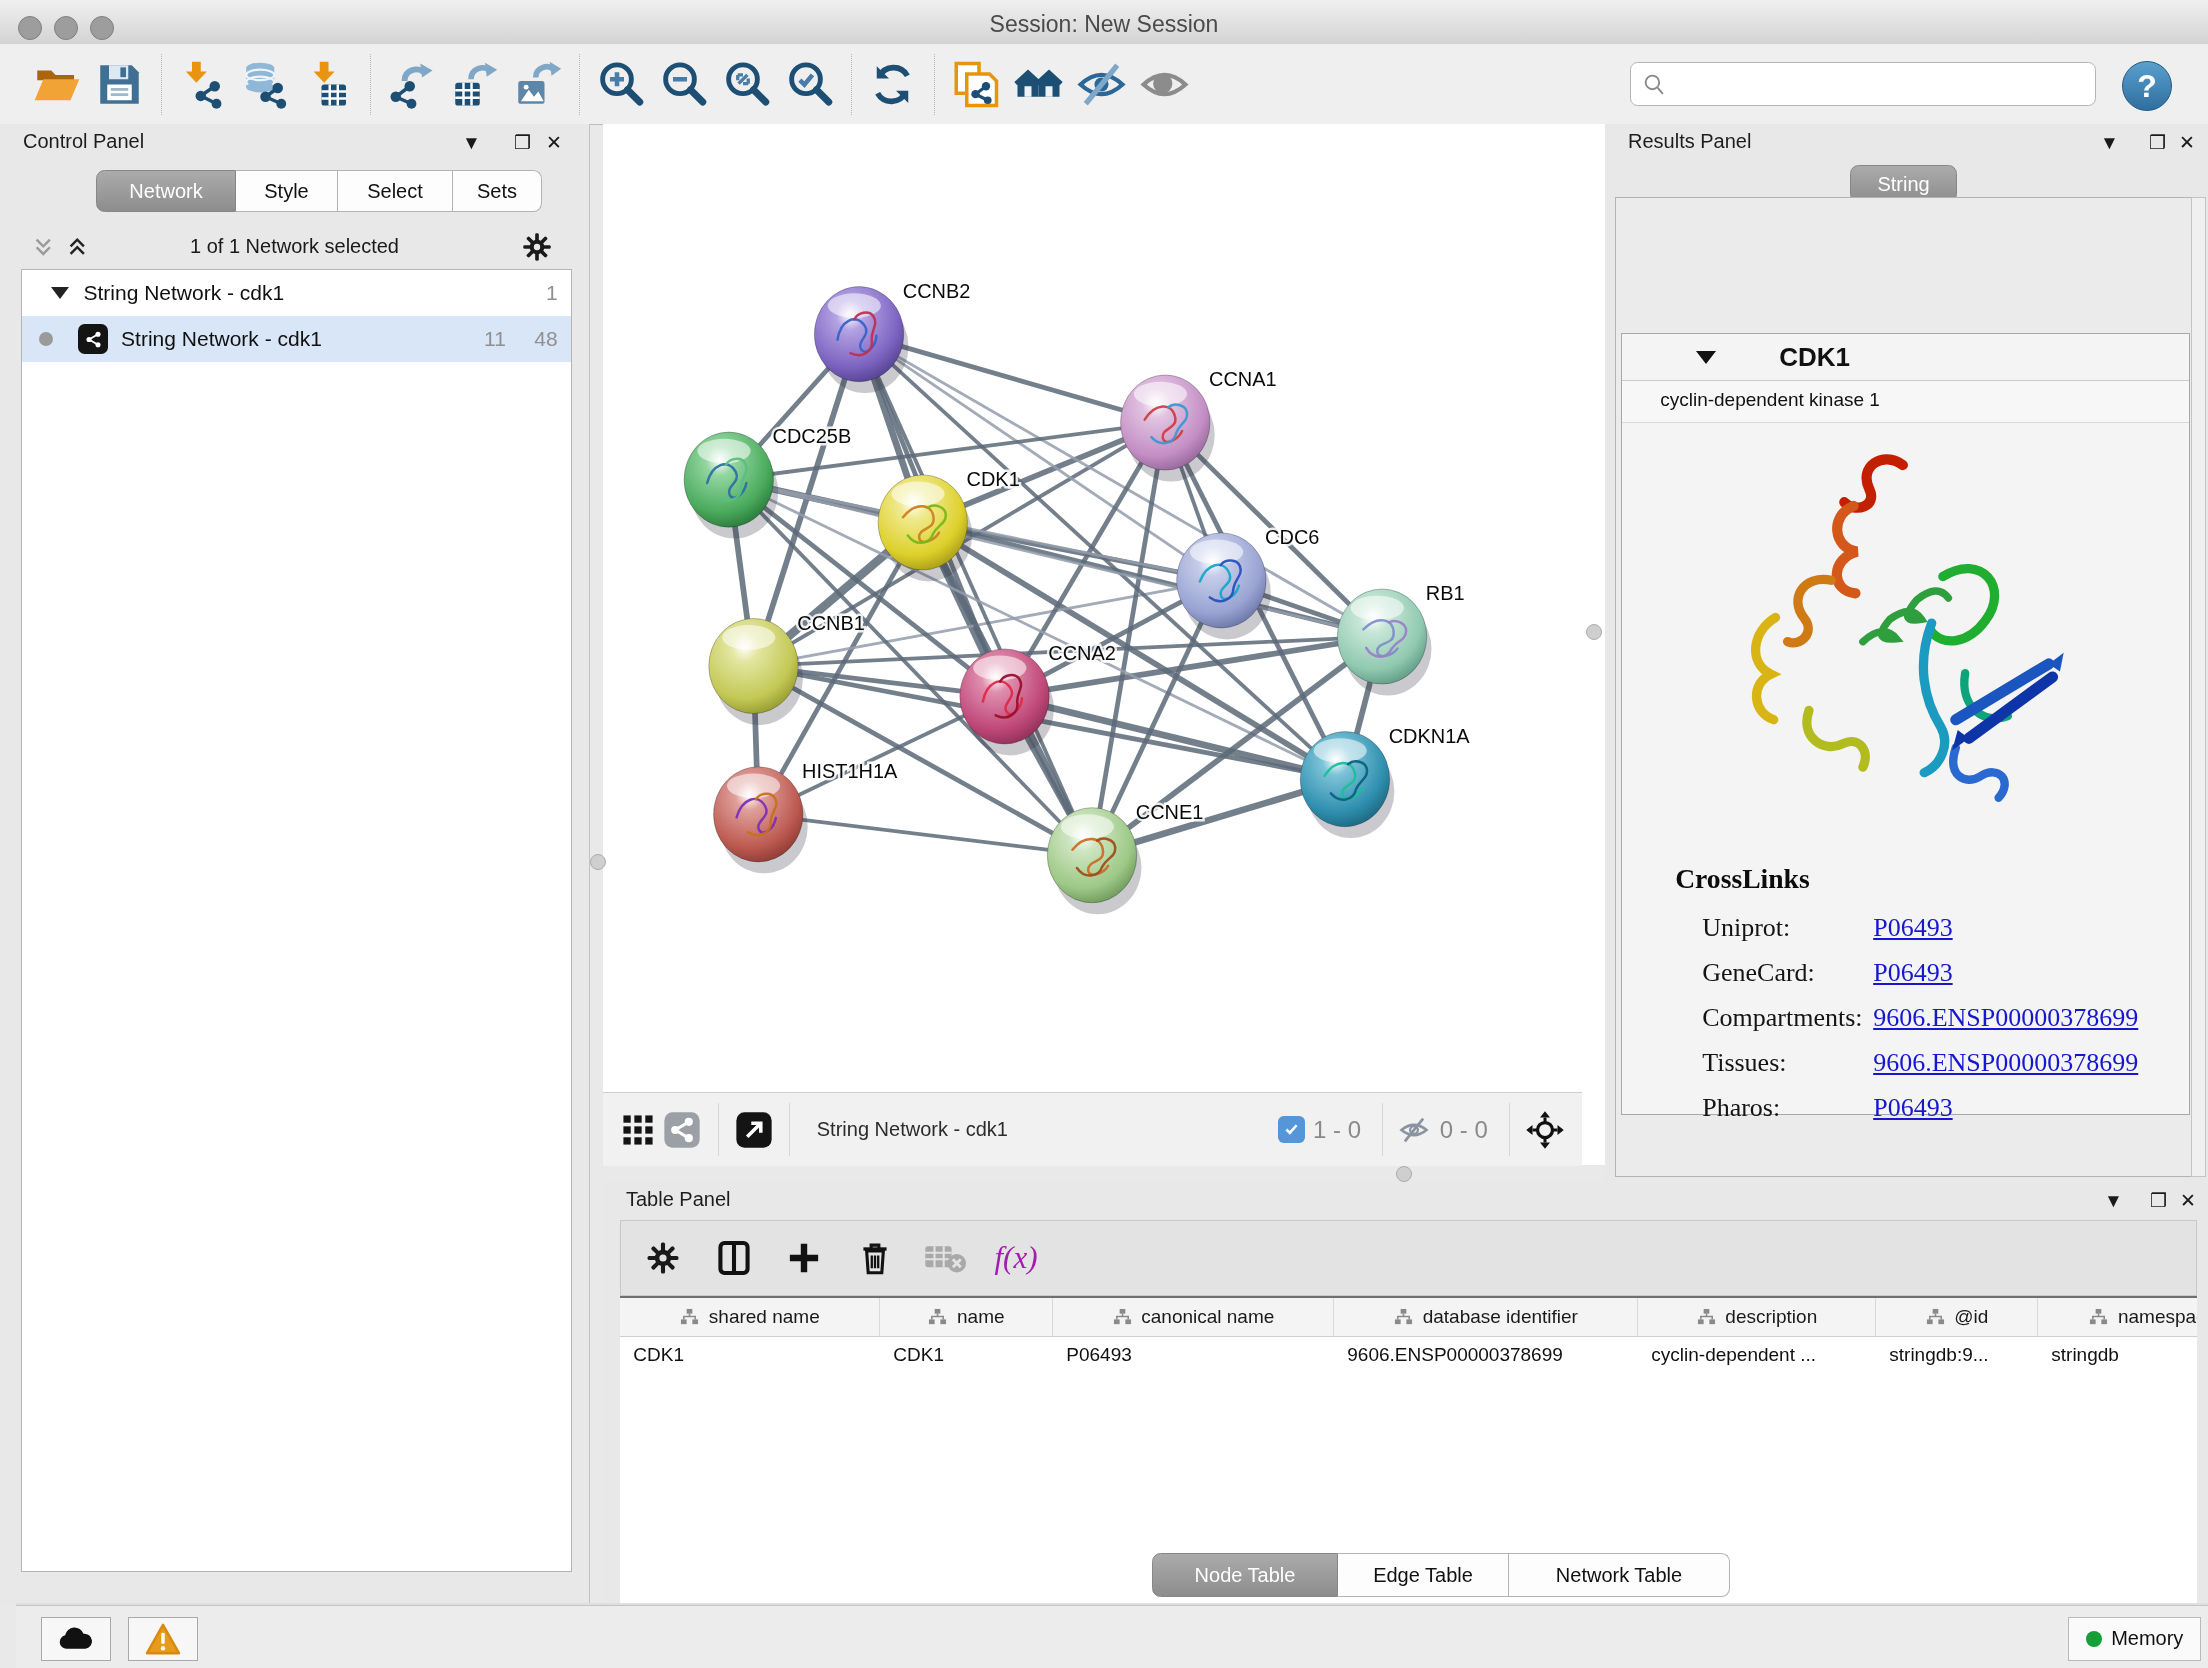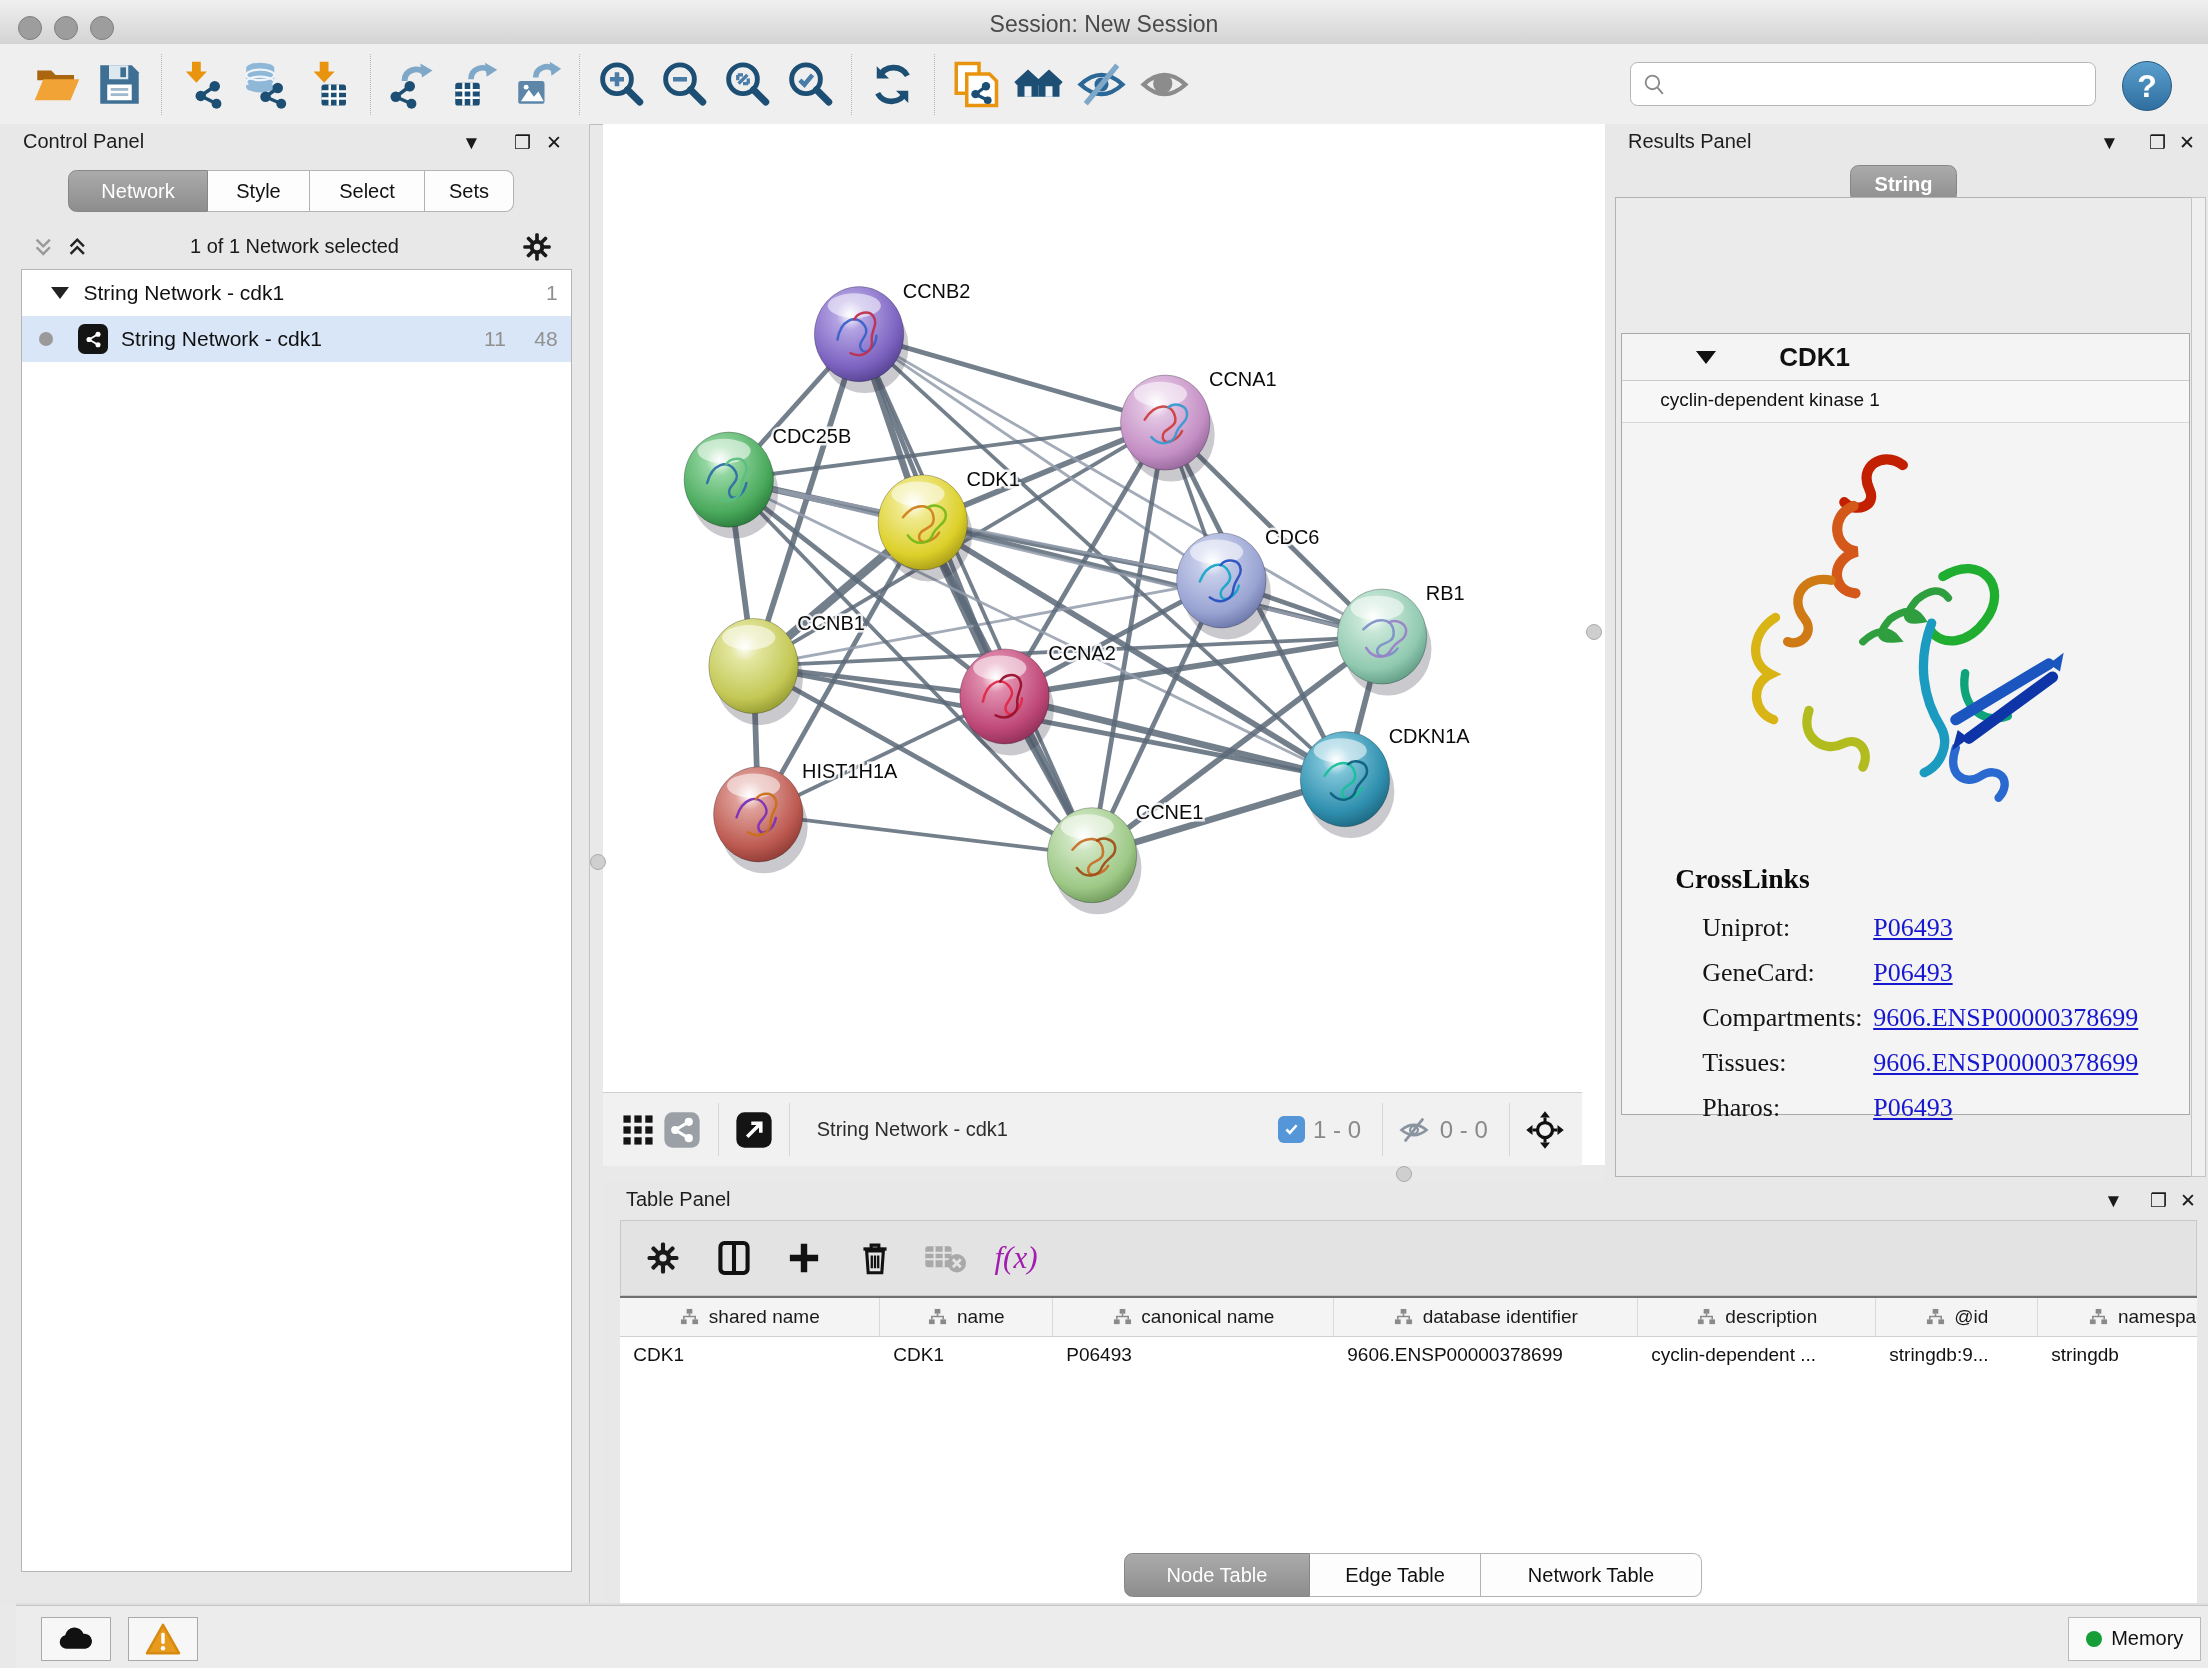--- a/index.html
+++ b/index.html
@@ -22,21 +22,21 @@
   .searchbox input{border:none;outline:none;flex:1;font-size:20px;background:transparent;height:36px;}
   .helpbtn{position:absolute;right:36px;top:17px;width:48px;height:48px;border-radius:50%;
     background:linear-gradient(#5b9fcf,#2f6f9f);color:#fff;font-size:32px;font-weight:bold;
     display:flex;align-items:center;justify-content:center;border:1px solid #26597f;}
   
   .panel-head{position:absolute;left:0;right:0;top:0;height:38px;}
   .panel-title{position:absolute;left:23px;top:5.7px;font-size:20px;color:#1d1d1d;}
   .ph-ctrl{position:absolute;top:7.6px;font-size:19px;color:#1a1a1a;line-height:21px;}
   .seg-tab{box-sizing:border-box;border:1px solid #b3b3b3;background:#fdfdfd;color:#111;
     display:flex;align-items:center;justify-content:center;font-size:20px;border-left-width:0;}
-  .seg-tab:first-child{border-left-width:1px;border-radius:8.6px 0 0 8.6px;}
+  .seg-tab:first-child{border-left-width:1px;border-radius:8.6px 0 0 8.6px;margin-left:28px;}
   .seg-tab:last-child{border-radius:0 8.6px 8.6px 0;}
   .seg-tab.single{border-left-width:1px;border-radius:8.6px;}
   .seg-tab.active{background:linear-gradient(#ababab,#8d8d8d);color:#fff;border-color:#878787;}
   
   .control-panel{position:absolute;left:0;top:124px;width:589px;height:1480px;background:#e8e8e8;
     border-right:1px solid #c2c2c2;}
   #cp-tabs{position:absolute;left:68px;top:46px;height:42px;display:flex;}
   .cp-selrow{position:absolute;left:0;top:103px;width:589px;height:40px;}
   .chev{position:absolute;top:5.7px;width:28.5px;height:28.5px;}
   .sel-status{position:absolute;left:0;right:0;top:7.6px;text-align:center;font-size:20px;color:#1a1a1a;}
@@ -59,21 +59,21 @@
   .cv-sep{width:0;height:53px;border-left:1px solid #d6d6d6;margin:0 13.3px;}
   .cv-title{font-size:20px;color:#2c2c2c;margin-left:13.3px;}
   .cv-count{font-size:24px;color:#8a8a8a;margin:0 7.6px;}
   .cv-icon{display:flex;align-items:center;justify-content:center;width:44px;height:44px;flex:0 0 auto;}
   .checkbox{width:27px;height:27px;border-radius:5.7px;background:#5596d8;display:flex;align-items:center;
     justify-content:center;}
   
   .knob{position:absolute;width:14.3px;height:14.3px;border-radius:50%;background:#cfcfcf;border:1px solid #ababab;}
   
   .results-panel{position:absolute;left:1605px;top:124px;width:603px;height:1059px;background:#e8e8e8;}
-  #rp-tab{position:absolute;left:245px;top:41px;width:107px;height:38px;font-weight:bold;}
+  #rp-tab{position:absolute;left:245px;top:41px;width:107px;height:38px;}
   .rp-outer{position:absolute;left:9.5px;top:73px;width:582px;height:980px;background:#ebebeb;
     border:1px solid #b3b3b3;box-sizing:border-box;}
   .rp-expand-box{position:absolute;left:5.7px;top:32px;width:569px;height:95px;background:#efefef;
     border:1px solid #b0b0b0;box-sizing:border-box;}
   .rp-btn{position:absolute;top:21px;height:46px;background:#fdfdfd;border:1px solid #bdbdbd;
     border-radius:9.5px;font-size:21px;color:#141414;display:flex;align-items:center;justify-content:center;
     box-shadow:0 1px 1.9px rgba(0,0,0,.12);}
   .rp-gene-box{position:absolute;left:5.7px;top:135px;width:569px;height:782px;background:#f4f4f4;
     border:1px solid #a8a8a8;box-sizing:border-box;}
   .gene-head{position:absolute;left:0;top:0;right:0;height:46px;border-bottom:1px solid #cacaca;}

